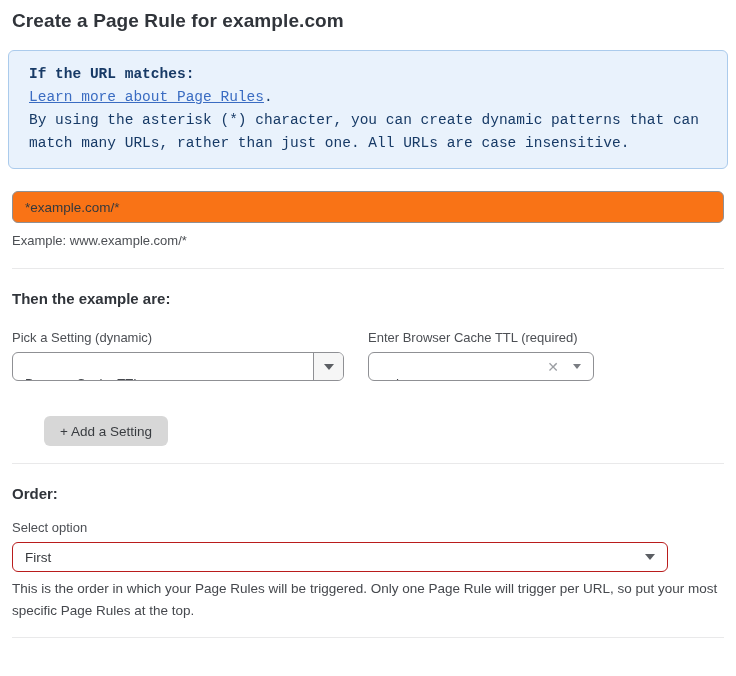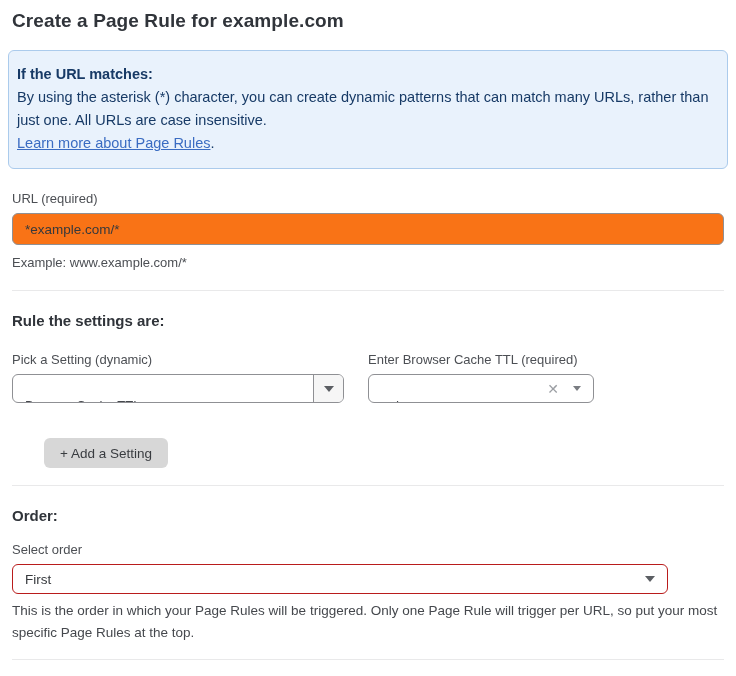--- a/index.html
+++ b/index.html
@@ -20,24 +20,25 @@
     margin: 2px 0 18px;
     letter-spacing: 0.1px;
   }
 
   
   .info-box {
     margin: 0 -4px;
     background: #e9f2fc;
     border: 1px solid #abcbec;
     border-radius: 6px;
-    padding: 12px 8px 13px;
+    padding: 12px 20px 13px;
     color: #173a66;
     font-size: 14.5px;
     line-height: 23px;
+    font-family: Liberation Mono, monospace;
   }
   .info-box .info-heading { font-weight: bold; }
   .info-link {
     color: #3a6cc2;
     text-decoration: underline;
     cursor: pointer;
   }
 
   
   .field-label {
@@ -181,33 +182,32 @@
 </style>
 </head>
 <body>
 
 <div class="page">
 
   <h1 class="page-title">Create a Page Rule for example.com</h1>
 
   <div class="info-box">
     <div class="info-heading">If the URL matches:</div>
+    <div><span class="info-link">Learn more about Page Rules</span><span>.</span></div>
     <div>By using the asterisk (*) character, you can create dynamic patterns that can match many URLs, rather than just one. All URLs are case insensitive.</div>
-    <div><span class="info-link">Learn more about Page Rules</span><span>.</span></div>
   </div>
 
   <div class="section-gap">
-    <div class="field-label">URL (required)</div>
     <input class="text-input" type="text" value="*example.com/*" style="">
     <div class="helper-text">Example: www.example.com/*</div>
   </div>
 
   <hr class="rule">
 
-  <div class="section-heading">Rule the settings are:</div>
+  <div class="section-heading">Then the example are:</div>
 
   <div class="settings-row">
     <div class="settings-col-1">
       <div class="field-label">Pick a Setting (dynamic)</div>
       <div class="select-box">
         <div class="select-value">Browser Cache TTL</div>
         <div class="caret-section">
           <span class="caret"></span>
         </div>
       </div>
@@ -226,21 +226,21 @@
 
   <div class="add-setting-wrap">
     <button class="btn btn-gray">+ Add a Setting</button>
   </div>
 
   <hr class="rule" style="margin-top:17px;">
 
   <div class="section-heading">Order:</div>
 
   <div style="margin-top:18px;">
-    <div class="field-label">Select order</div>
+    <div class="field-label">Select option</div>
     <div class="order-select">
       <div class="select-value">First</div>
       <div class="caret-pad">
         <span class="caret"></span>
       </div>
     </div>
     <div class="order-helper">This is the order in which your Page Rules will be triggered. Only one Page Rule will trigger per URL, so put your most specific Page Rules at the top.</div>
   </div>
 
   <hr class="rule" style="margin-top:15px;">

